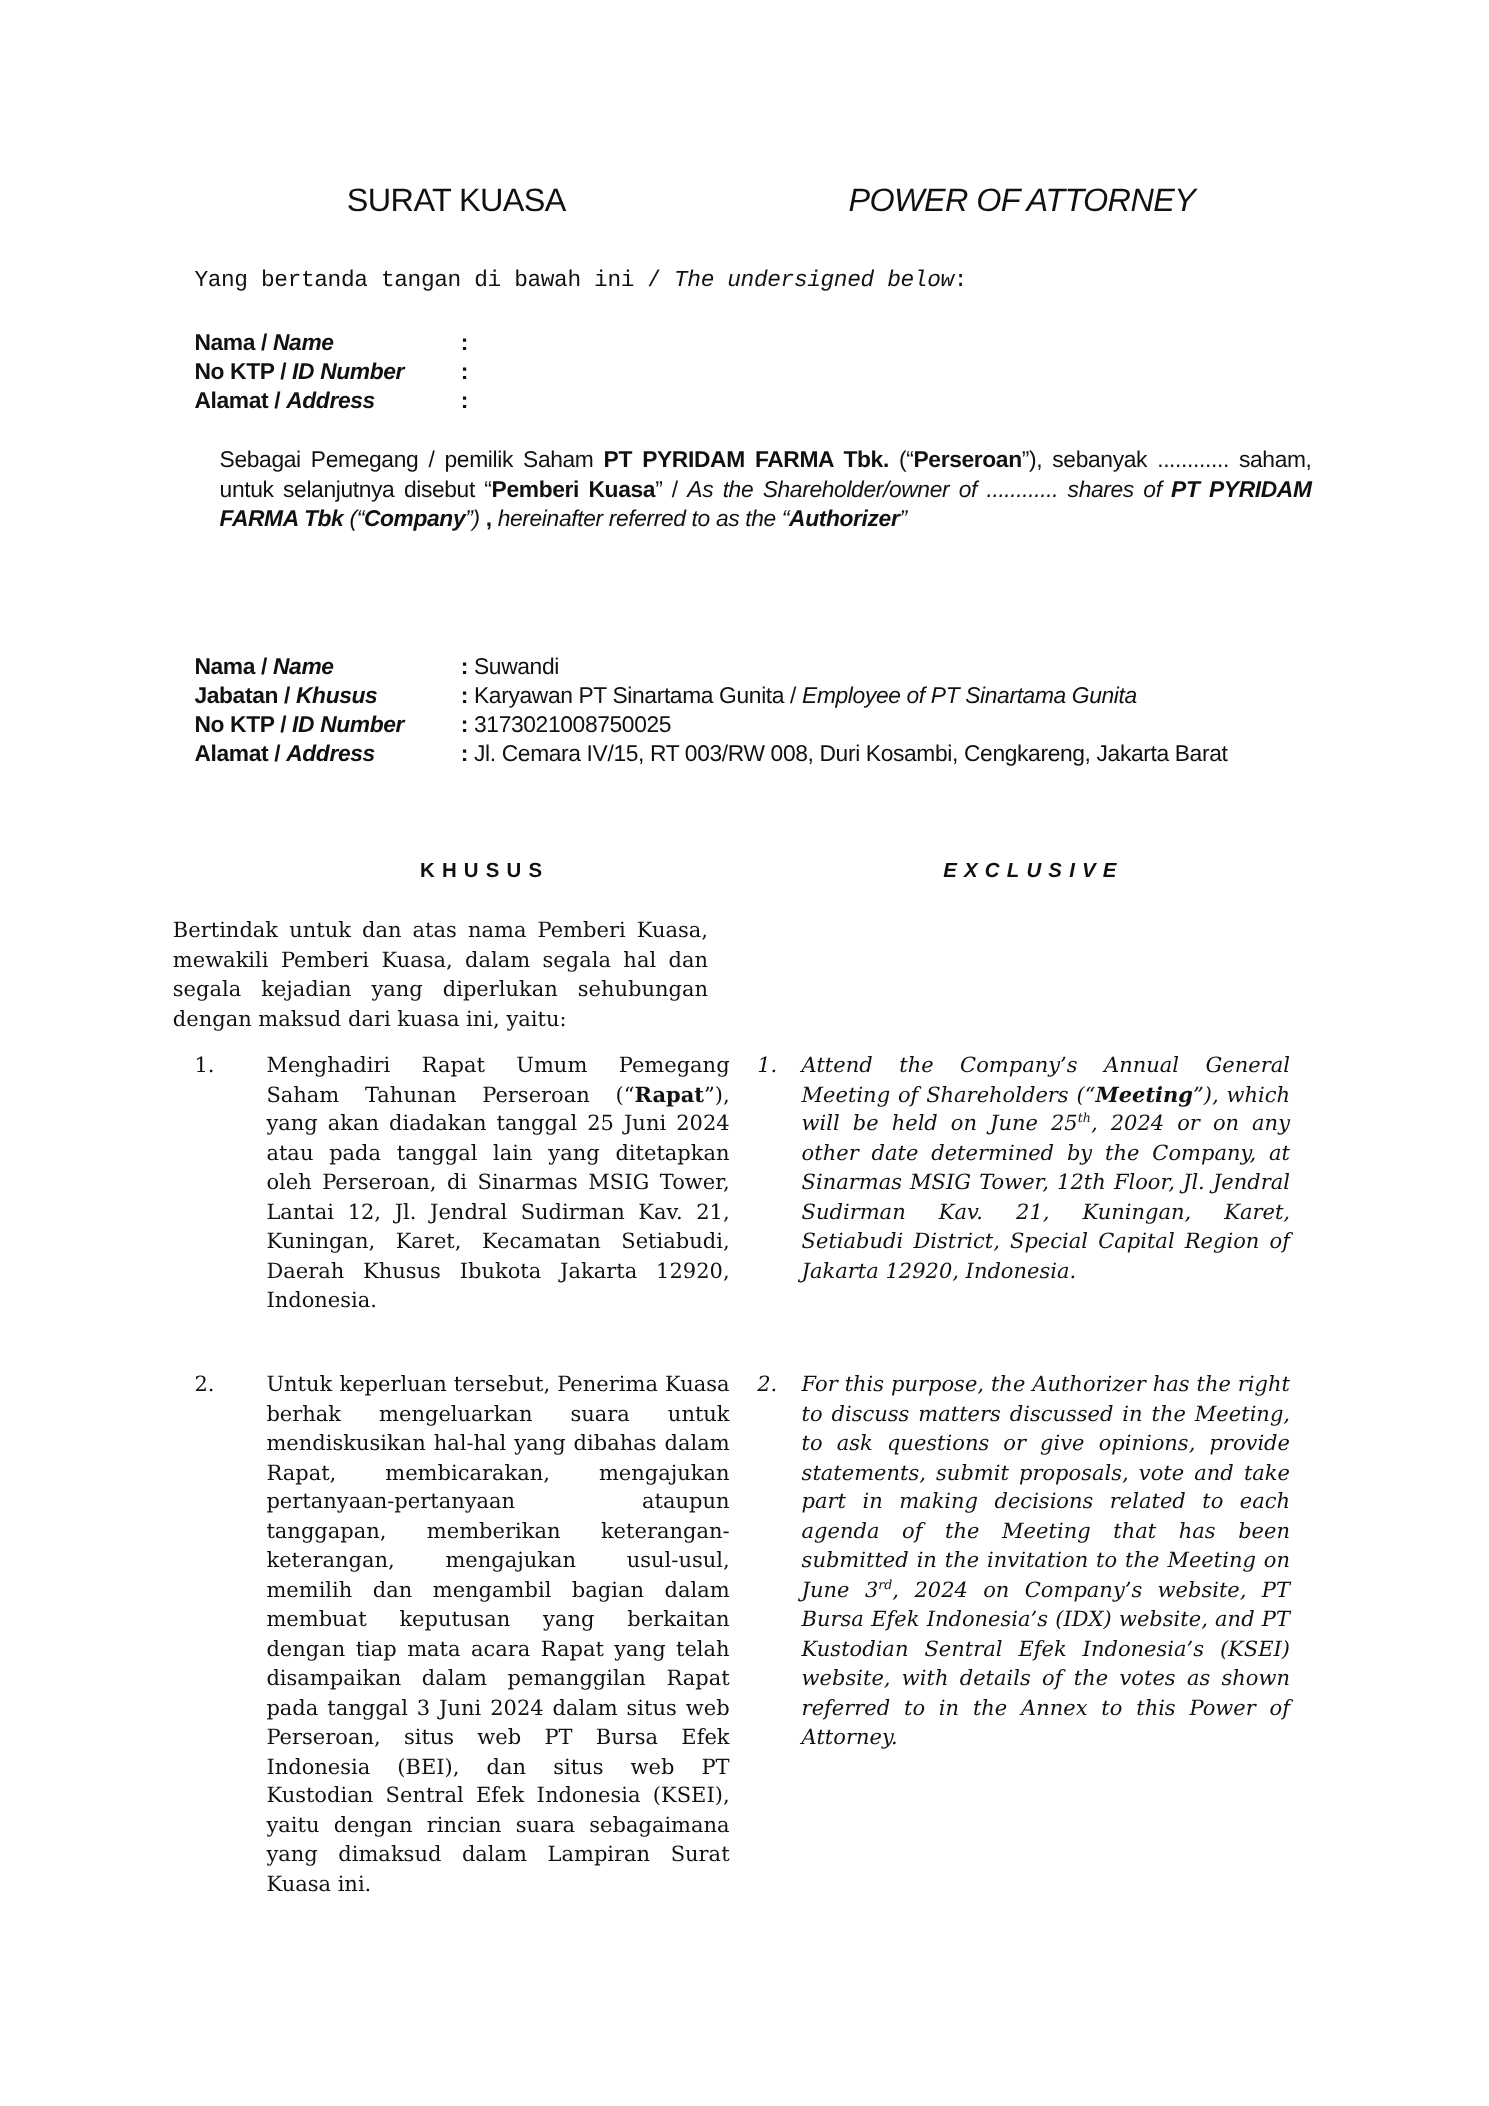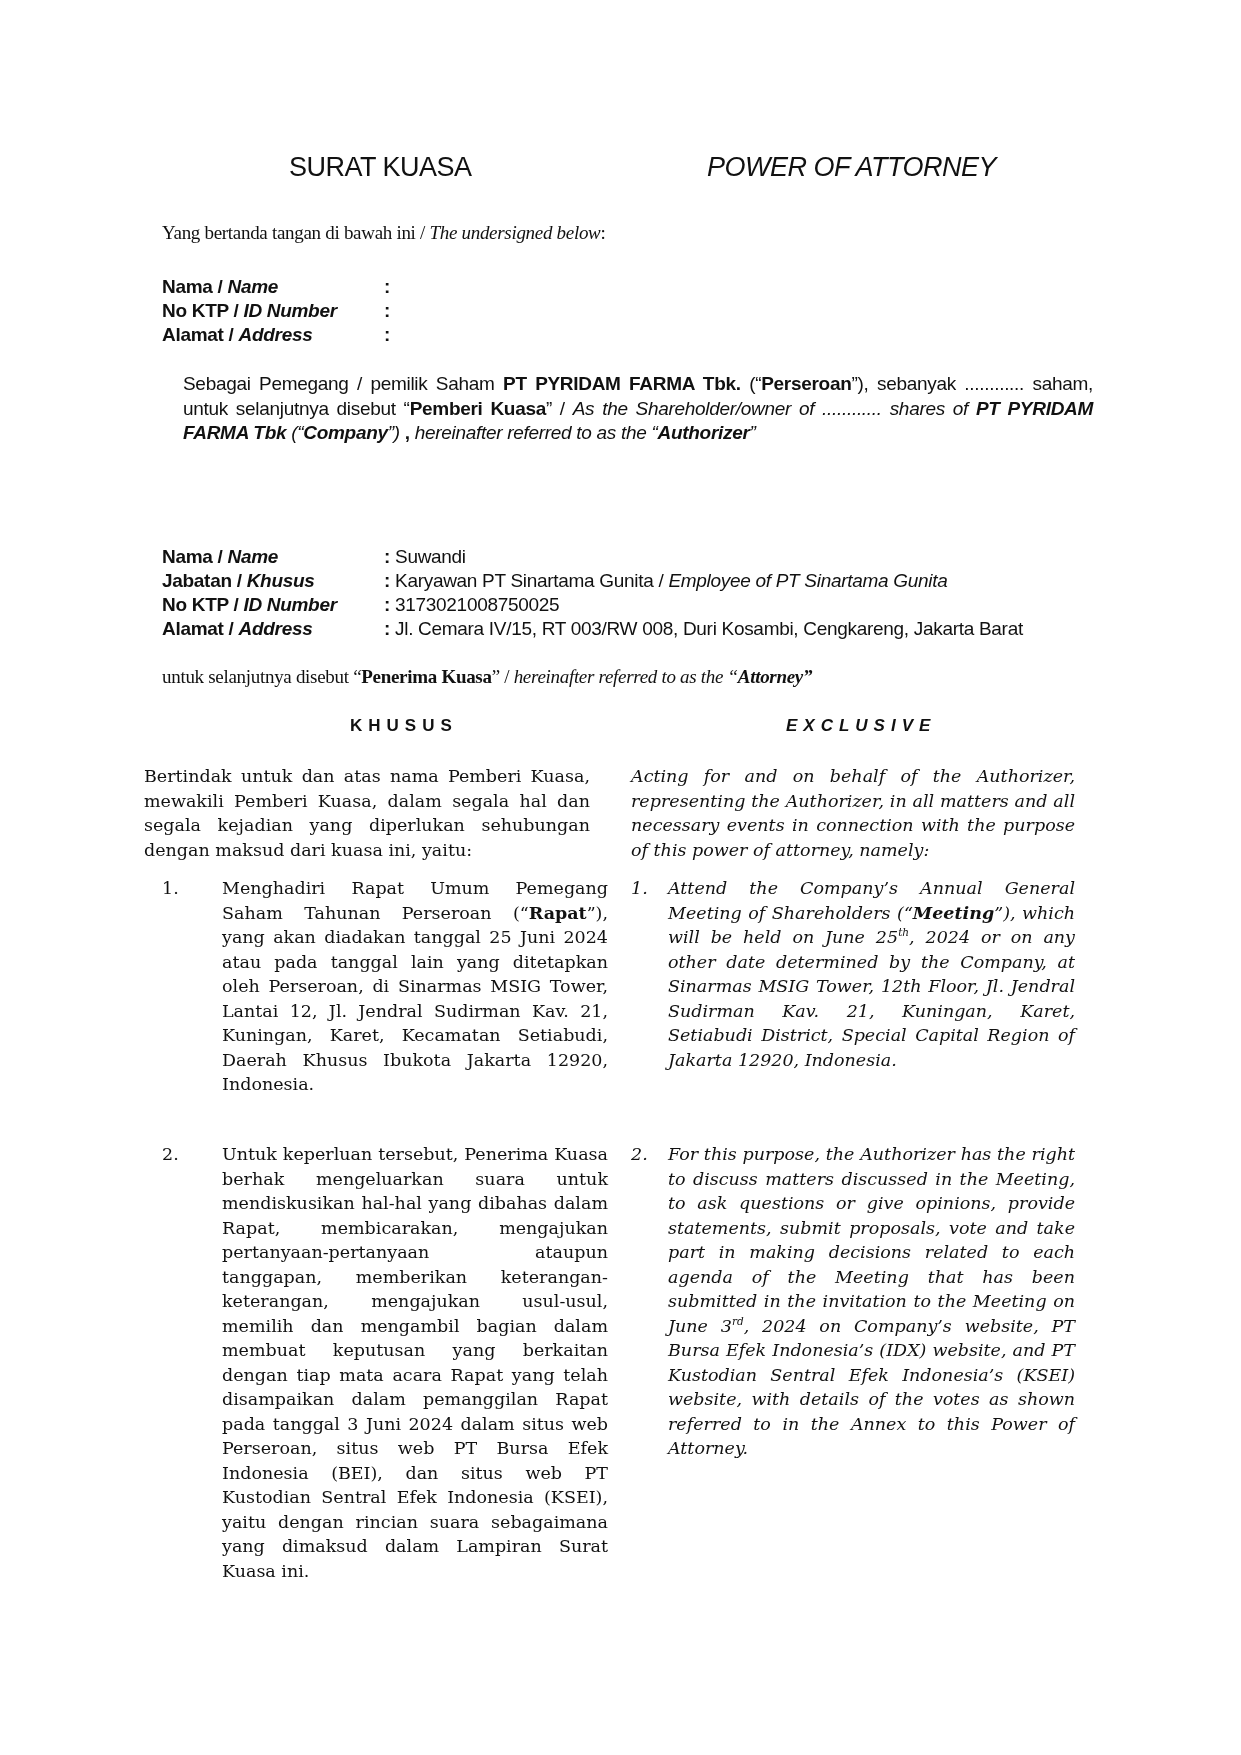--- a/index.html
+++ b/index.html
@@ -3,21 +3,21 @@
   <meta charset="utf-8">
   <style>
     html, body { margin: 0; padding: 0; background: #ffffff; }
     body {
       width: 1241px; height: 1755px; position: relative; overflow: hidden;
       font-family: "DejaVu Serif", "Liberation Serif", serif;
       color: #111111;
     }
     .page { position: absolute; left: 0; top: 0; width: 1241px; height: 1755px; }
     .abs { position: absolute; white-space: nowrap; }
-    .cond { font-family: Liberation Serif, serif; font-size: 19px; letter-spacing: -0.3px; }
+    .cond { font-family: Liberation Mono, monospace; font-size: 19px; letter-spacing: -0.3px; }
     .title { font-family: "Liberation Sans", sans-serif; font-weight: normal; font-size: 27px; letter-spacing: -0.5px; top: 152px; }
     .title.it { font-style: italic; }
     b, .b { font-weight: bold; }
     i, .i { font-style: italic; }
     .field-row { position: absolute; left: 162px; height: 24px; font-family: "Liberation Sans", sans-serif; font-size: 19px; letter-spacing: -0.3px; }
     .field-label { position: absolute; left: 0; font-weight: bold; white-space: nowrap; }
     .field-colon { position: absolute; left: 222px; white-space: nowrap; }
     .just { text-align: justify; text-align-last: left; margin-left: 21px; }
     .para { position: absolute; font-family: "Liberation Sans", sans-serif; font-size: 19px; letter-spacing: -0.3px; line-height: 24.5px; }
     .section-head { position: absolute; top: 716px; font-family: "Liberation Sans", sans-serif; font-weight: bold; font-size: 17px; letter-spacing: 6px; }
@@ -63,27 +63,25 @@
   </div>
   <div class="field-row" style="top:594px;">
     <span class="field-label"><span>No KTP / </span><span class="i">ID Number</span></span>
     <span class="field-colon"><b>:</b><span> 3173021008750025</span></span>
   </div>
   <div class="field-row" style="top:618px;">
     <span class="field-label"><span>Alamat / </span><span class="i">Address</span></span>
     <span class="field-colon"><b>:</b><span> Jl. Cemara IV/15, RT 003/RW 008, Duri Kosambi, Cengkareng, Jakarta Barat</span></span>
   </div>
 
-  <div class="abs cond" style="left:162px; top:666px;"><span>untuk selanjutnya disebut “</span><b>Penerima Kuasa</b><span>” / </span><i>hereinafter referred to as the “</i><b class="i">Attorney”</b></div>
 
   <div class="section-head" style="left:350px;">KHUSUS</div>
   <div class="section-head i" style="left:786px;">EXCLUSIVE</div>
 
   <div class="col" style="left:144px; top:764px; width:446px;">Bertindak untuk dan atas nama Pemberi Kuasa, mewakili Pemberi Kuasa, dalam segala hal dan segala kejadian yang diperlukan sehubungan dengan maksud dari kuasa ini, yaitu:</div>
-  <div class="col en" style="left:631px; top:764px; width:444px;">Acting for and on behalf of the Authorizer, representing the Authorizer, in all matters and all necessary events in connection with the purpose of this power of attorney, namely:</div>
 
   <div class="num" style="left:162px; top:876px;">1.</div>
   <div class="col" style="left:222px; top:876px; width:386px; line-height:24.5px;"><span>Menghadiri Rapat Umum Pemegang Saham Tahunan Perseroan (“</span><b>Rapat</b><span>”), yang akan diadakan tanggal 25 Juni 2024 atau pada tanggal lain yang ditetapkan oleh Perseroan, di Sinarmas MSIG Tower, Lantai 12, Jl. Jendral Sudirman Kav. 21, Kuningan, Karet, Kecamatan Setiabudi, Daerah Khusus Ibukota Jakarta 12920, Indonesia.</span></div>
 
   <div class="num en" style="left:631px; top:876px;">1.</div>
   <div class="col en" style="left:668px; top:876px; width:407px;"><span>Attend the Company’s Annual General Meeting of Shareholders (“</span><b>Meeting</b><span>”), which will be held on June 25</span><sup>th</sup><span>, 2024 or on any other date determined by the Company,  at Sinarmas MSIG Tower, 12th Floor, Jl. Jendral Sudirman Kav. 21, Kuningan, Karet, Setiabudi District, Special Capital Region of Jakarta 12920, Indonesia.</span></div>
 
   <div class="num" style="left:162px; top:1142px;">2.</div>
   <div class="col" style="left:222px; top:1142px; width:386px;">Untuk keperluan tersebut, Penerima Kuasa berhak mengeluarkan suara untuk mendiskusikan hal-hal yang dibahas dalam Rapat, membicarakan, mengajukan pertanyaan-pertanyaan ataupun tanggapan, memberikan keterangan-keterangan, mengajukan usul-usul, memilih dan mengambil bagian dalam membuat keputusan yang berkaitan dengan tiap mata acara Rapat yang telah disampaikan dalam pemanggilan Rapat pada tanggal 3 Juni 2024 dalam situs web Perseroan, situs web PT Bursa Efek Indonesia (BEI), dan situs web PT Kustodian Sentral Efek Indonesia (KSEI), yaitu dengan rincian suara sebagaimana yang dimaksud dalam Lampiran Surat Kuasa ini.</div>
 

